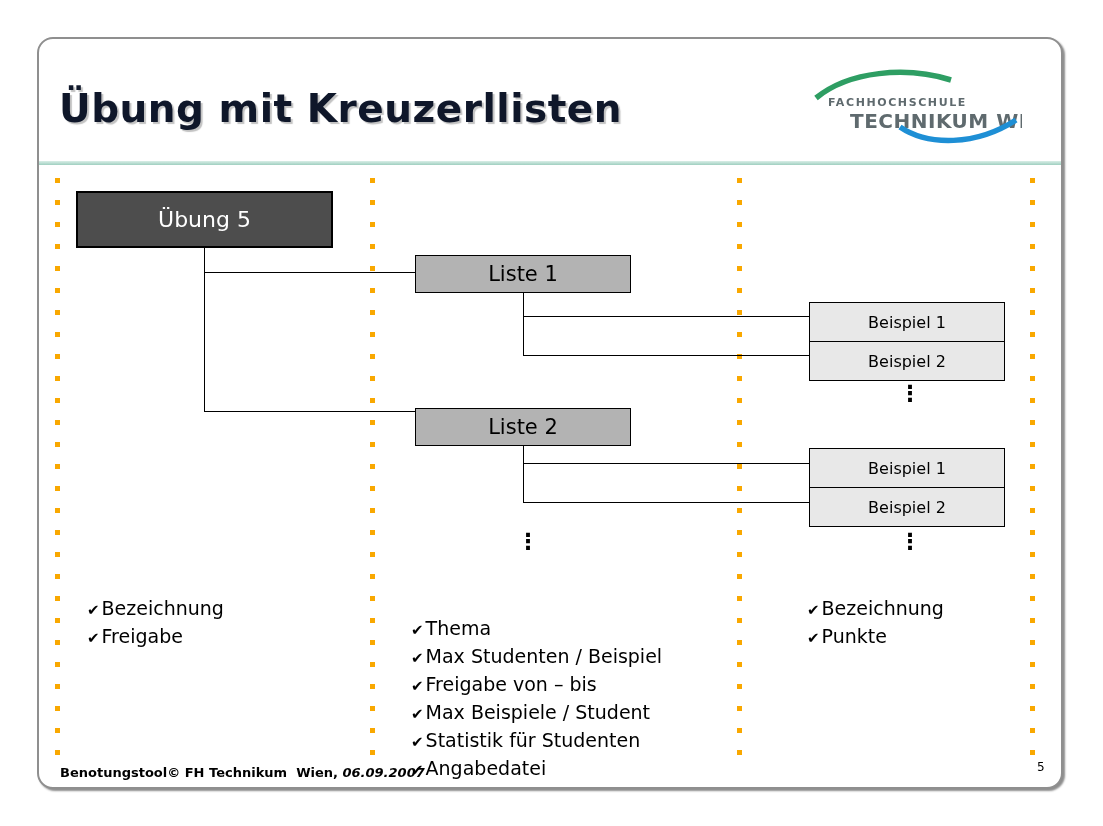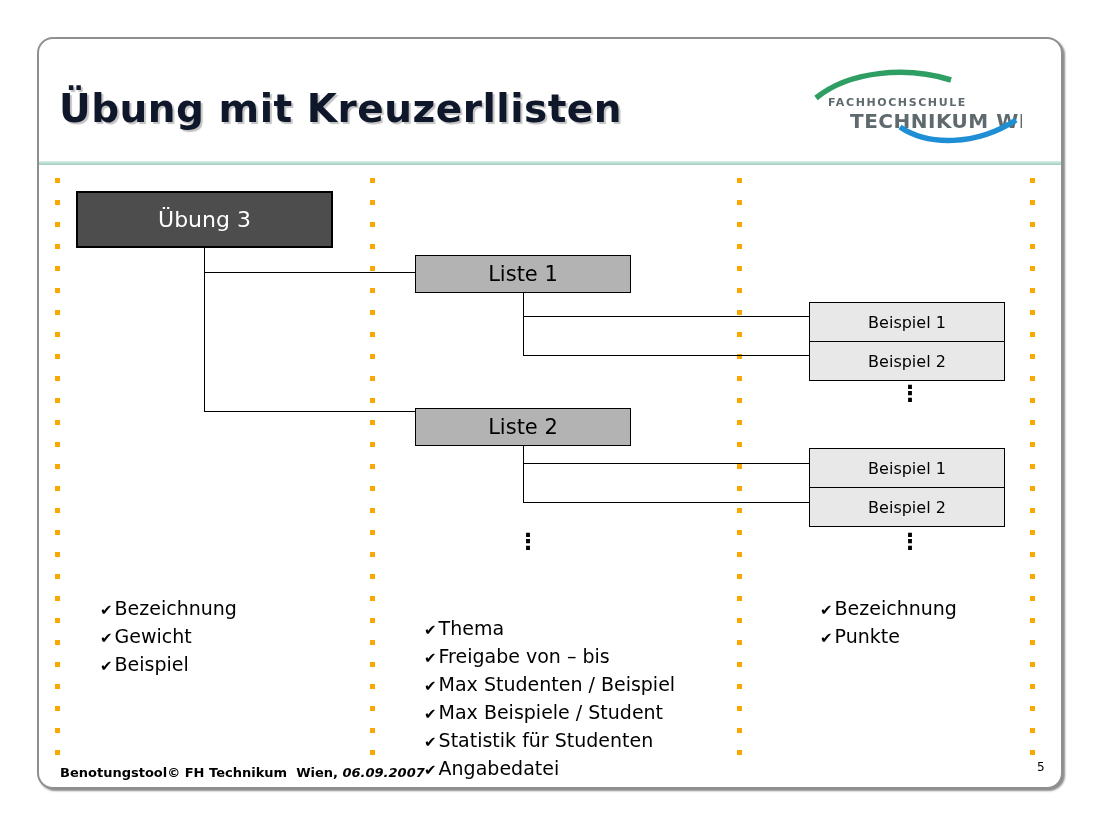--- a/index.html
+++ b/index.html
@@ -62,21 +62,21 @@
   .h5{left:484px;top:424px;width:286px;}
   .h6{left:484px;top:463px;width:286px;}
   .vdots{
     position:absolute;font-size:22px;line-height:1;color:#000;font-weight:bold;
   }
   .e1{left:860px;top:344px;} .e2{left:478px;top:492px;} .e3{left:860px;top:492px;}
   .chklist{
     position:absolute;margin:0;padding:0;list-style:none;
     font-size:19px;color:#000;
   }
-  .chklist li{line-height:26px;white-space:nowrap;margin-left:13px;}
+  .chklist li{line-height:26px;white-space:nowrap;}
   .chk{font-size:15px;margin-right:2px;}
   .col1{left:48px;top:556px;}
   .col2{left:372px;top:576px;}
   .col3{left:768px;top:556px;}
   .footer{
     position:absolute;left:21px;top:726px;font-size:13px;color:#000;white-space:pre;font-weight:bold;
   }
   .footer .date{font-style:italic;}
   .pagenum{position:absolute;left:998px;top:721px;font-size:12px;color:#000;}
 </style>
@@ -104,42 +104,41 @@
   <div class="vline v1"></div>
   <div class="hline h1"></div>
   <div class="hline h2"></div>
   <div class="vline v2"></div>
   <div class="hline h3"></div>
   <div class="hline h4"></div>
   <div class="vline v3"></div>
   <div class="hline h5"></div>
   <div class="hline h6"></div>
 
-  <div class="box box-root">Übung 3</div>
+  <div class="box box-root">Übung 5</div>
   <div class="box box-list list1">Liste 1</div>
   <div class="box box-list list2">Liste 2</div>
   <div class="box box-example ex1a">Beispiel 1</div>
   <div class="box box-example ex1b">Beispiel 2</div>
   <div class="box box-example ex2a">Beispiel 1</div>
   <div class="box box-example ex2b">Beispiel 2</div>
 
   <div class="vdots e1">⋮</div>
   <div class="vdots e2">⋮</div>
   <div class="vdots e3">⋮</div>
 
   <ul class="chklist col1">
     <li><span class="chk">✔</span><span>Bezeichnung</span></li>
-    <li><span class="chk">✔</span><span>Gewicht</span></li>
-    <li><span class="chk">✔</span><span>Beispiel</span></li>
+    <li><span class="chk">✔</span><span>Freigabe</span></li>
   </ul>
 
   <ul class="chklist col2">
     <li><span class="chk">✔</span><span>Thema</span></li>
+    <li><span class="chk">✔</span><span>Max Studenten / Beispiel</span></li>
     <li><span class="chk">✔</span><span>Freigabe von – bis</span></li>
-    <li><span class="chk">✔</span><span>Max Studenten / Beispiel</span></li>
     <li><span class="chk">✔</span><span>Max Beispiele / Student</span></li>
     <li><span class="chk">✔</span><span>Statistik für Studenten</span></li>
     <li><span class="chk">✔</span><span>Angabedatei</span></li>
   </ul>
 
   <ul class="chklist col3">
     <li><span class="chk">✔</span><span>Bezeichnung</span></li>
     <li><span class="chk">✔</span><span>Punkte</span></li>
   </ul>
 

